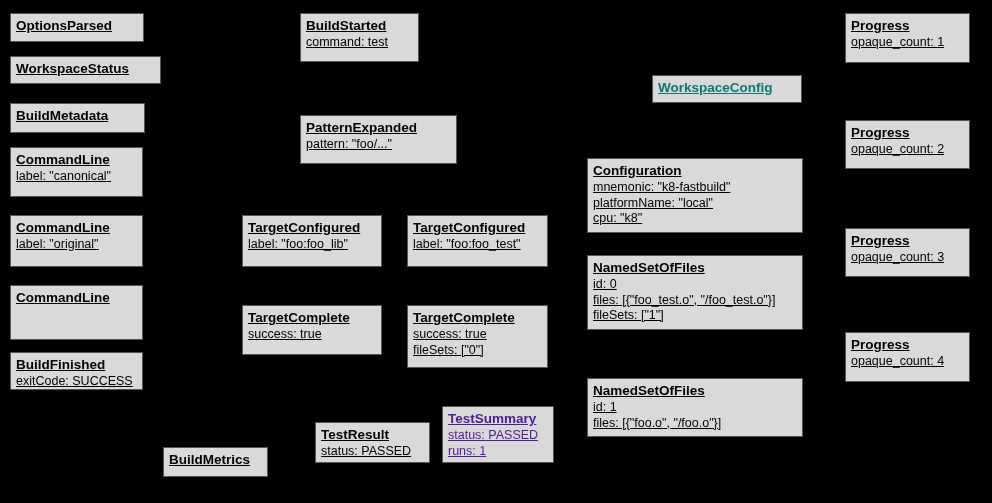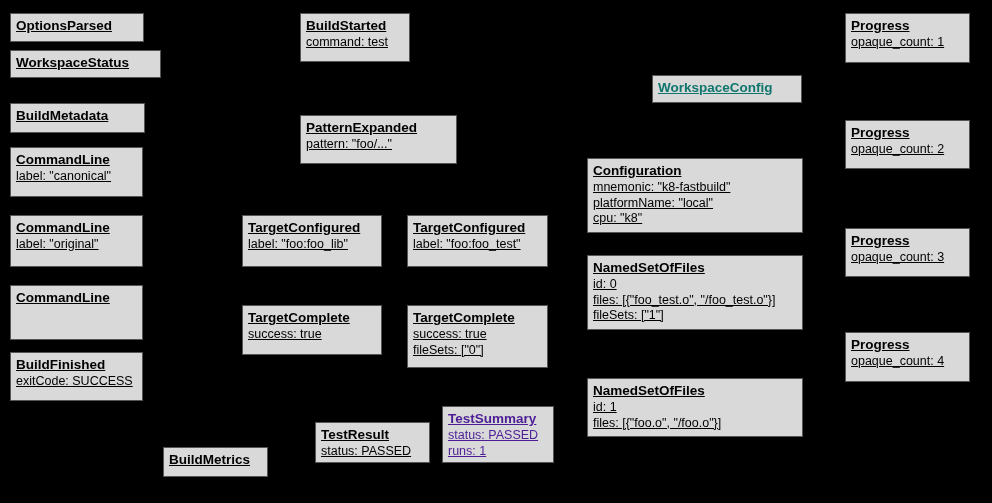--- a/index.html
+++ b/index.html
@@ -38,45 +38,45 @@
     text-decoration: underline;
   }
 </style>
 </head>
 <body>
 
 <div id="canvas" style="background: rgb(0, 0, 0);">
     <div class="node" style="left: 10px; top: 13px; width: 134px; height: 29px; background: rgb(217, 217, 217); border-color: rgb(85, 85, 85); color: rgb(0, 0, 0);">
       <div class="node-title-line">OptionsParsed</div>
     </div>
-    <div class="node" style="left: 10px; top: 50px; width: 151px; height: 28px; background: rgb(217, 217, 217); border-color: rgb(85, 85, 85); color: rgb(0, 0, 0);">
+    <div class="node" style="left: 10px; top: 56px; width: 151px; height: 28px; background: rgb(217, 217, 217); border-color: rgb(85, 85, 85); color: rgb(0, 0, 0);">
       <div class="node-title-line">WorkspaceStatus</div>
     </div>
     <div class="node" style="left: 10px; top: 103px; width: 135px; height: 30px; background: rgb(217, 217, 217); border-color: rgb(85, 85, 85); color: rgb(0, 0, 0);">
       <div class="node-title-line">BuildMetadata</div>
     </div>
     <div class="node" style="left: 10px; top: 147px; width: 133px; height: 50px; background: rgb(217, 217, 217); border-color: rgb(85, 85, 85); color: rgb(0, 0, 0);">
       <div class="node-title-line">CommandLine</div>
       <div class="node-field">label: "canonical"</div>
     </div>
     <div class="node" style="left: 10px; top: 215px; width: 133px; height: 52px; background: rgb(217, 217, 217); border-color: rgb(85, 85, 85); color: rgb(0, 0, 0);">
       <div class="node-title-line">CommandLine</div>
       <div class="node-field">label: "original"</div>
     </div>
     <div class="node" style="left: 10px; top: 285px; width: 133px; height: 55px; background: rgb(217, 217, 217); border-color: rgb(85, 85, 85); color: rgb(0, 0, 0);">
       <div class="node-title-line">CommandLine</div>
     </div>
-    <div class="node" style="left: 10px; top: 352px; width: 133px; height: 49px; background: rgb(217, 217, 217); border-color: rgb(85, 85, 85); color: rgb(0, 0, 0);">
+    <div class="node" style="left: 10px; top: 352px; width: 133px; height: 38px; background: rgb(217, 217, 217); border-color: rgb(85, 85, 85); color: rgb(0, 0, 0);">
       <div class="node-title-line">BuildFinished</div>
       <div class="node-field">exitCode: SUCCESS</div>
     </div>
     <div class="node" style="left: 163px; top: 447px; width: 105px; height: 30px; background: rgb(217, 217, 217); border-color: rgb(85, 85, 85); color: rgb(0, 0, 0);">
       <div class="node-title-line">BuildMetrics</div>
     </div>
-    <div class="node" style="left: 300px; top: 13px; width: 110px; height: 49px; background: rgb(217, 217, 217); border-color: rgb(85, 85, 85); color: rgb(0, 0, 0);">
+    <div class="node" style="left: 300px; top: 13px; width: 119px; height: 49px; background: rgb(217, 217, 217); border-color: rgb(85, 85, 85); color: rgb(0, 0, 0);">
       <div class="node-title-line">BuildStarted</div>
       <div class="node-field">command: test</div>
     </div>
     <div class="node" style="left: 300px; top: 115px; width: 157px; height: 49px; background: rgb(217, 217, 217); border-color: rgb(85, 85, 85); color: rgb(0, 0, 0);">
       <div class="node-title-line">PatternExpanded</div>
       <div class="node-field">pattern: "foo/..."</div>
     </div>
     <div class="node" style="left: 242px; top: 215px; width: 140px; height: 52px; background: rgb(217, 217, 217); border-color: rgb(85, 85, 85); color: rgb(0, 0, 0);">
       <div class="node-title-line">TargetConfigured</div>
       <div class="node-field">label: "foo:foo_lib"</div>

